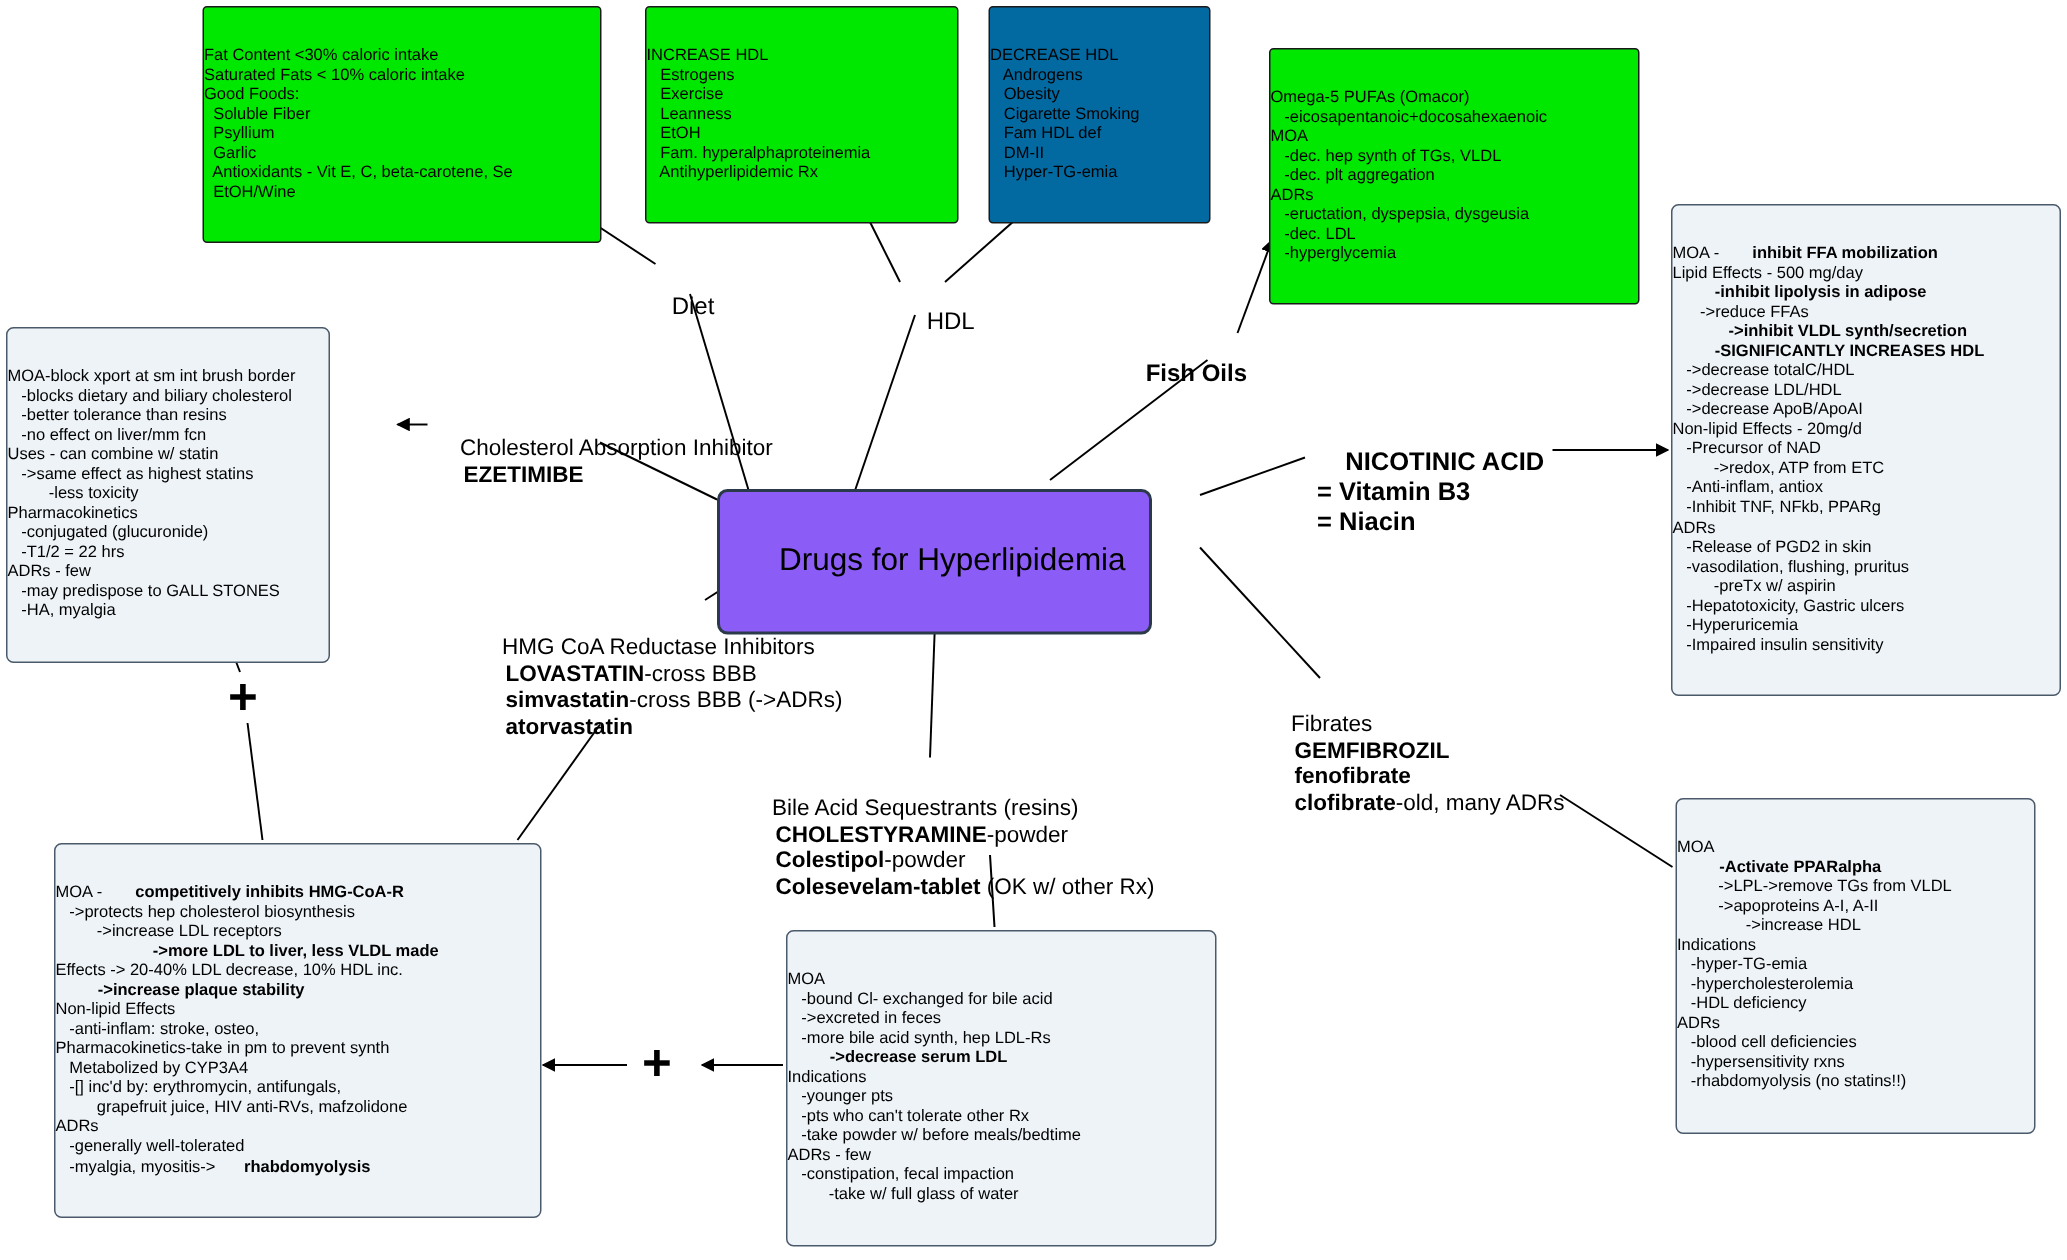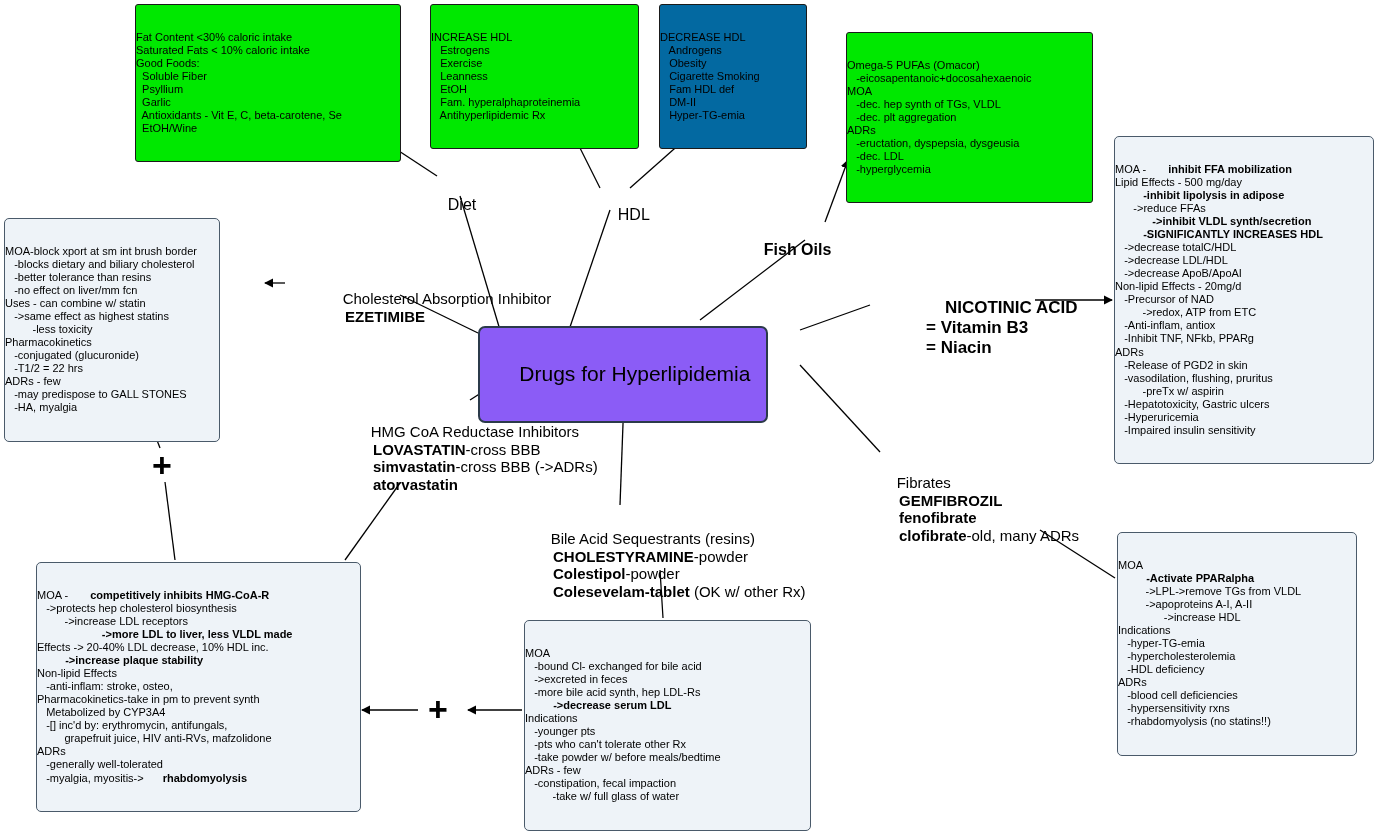--- a/index.html
+++ b/index.html
@@ -51,23 +51,23 @@
     border: none;
   }
   .center-node {
     background: #8b5cf6;
     border: 2px solid #2b3a4a;
     border-radius: 7px;
     font-size: 21px;
     padding: 9px 16px;
   }
   .fs14 { font-size: 11px; }
-  .fs15 { font-size: 15px; margin-left: 36px; }
+  .fs15 { font-size: 15px; }
   .fs16 { font-size: 16px; }
-  .fs17 { font-size: 17px; margin-left: 48px; }
+  .fs17 { font-size: 17px; }
   .plus {
     position: absolute;
     font-size: 34px;
     font-weight: bold;
     line-height: 1;
   }
   b { font-weight: bold; padding-left: 19px; }
 </style>
 </head>
 <body>

